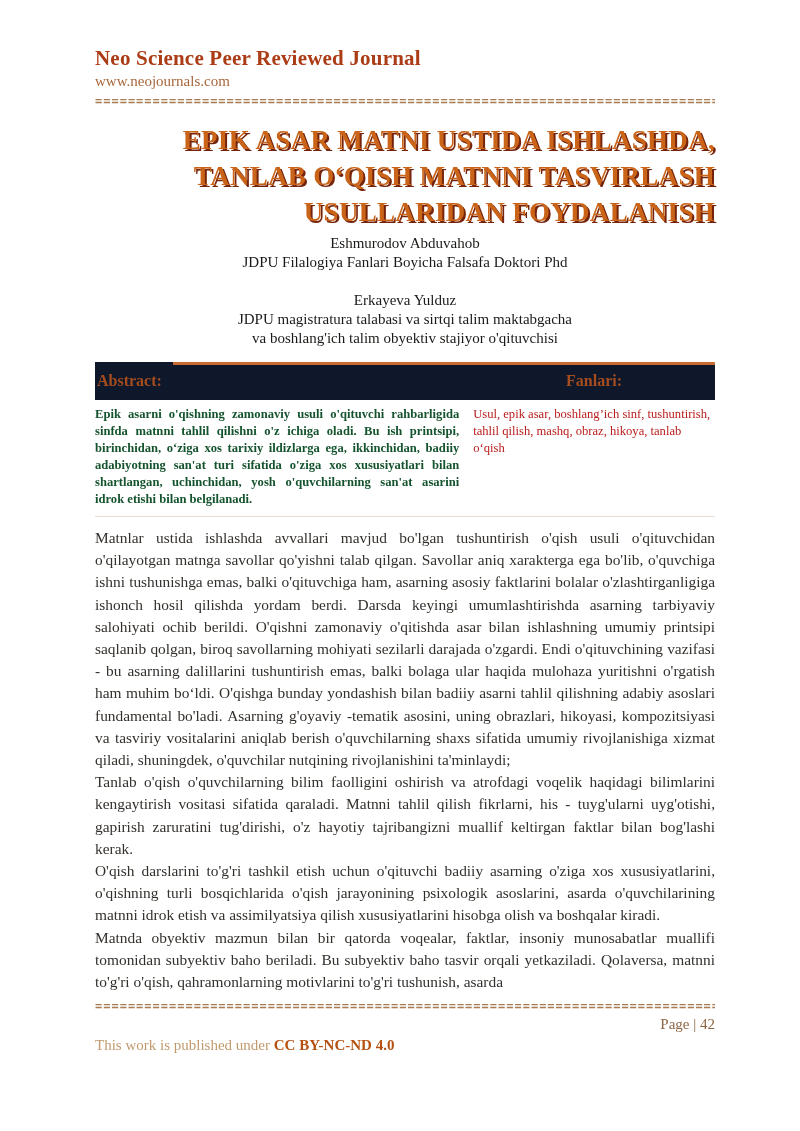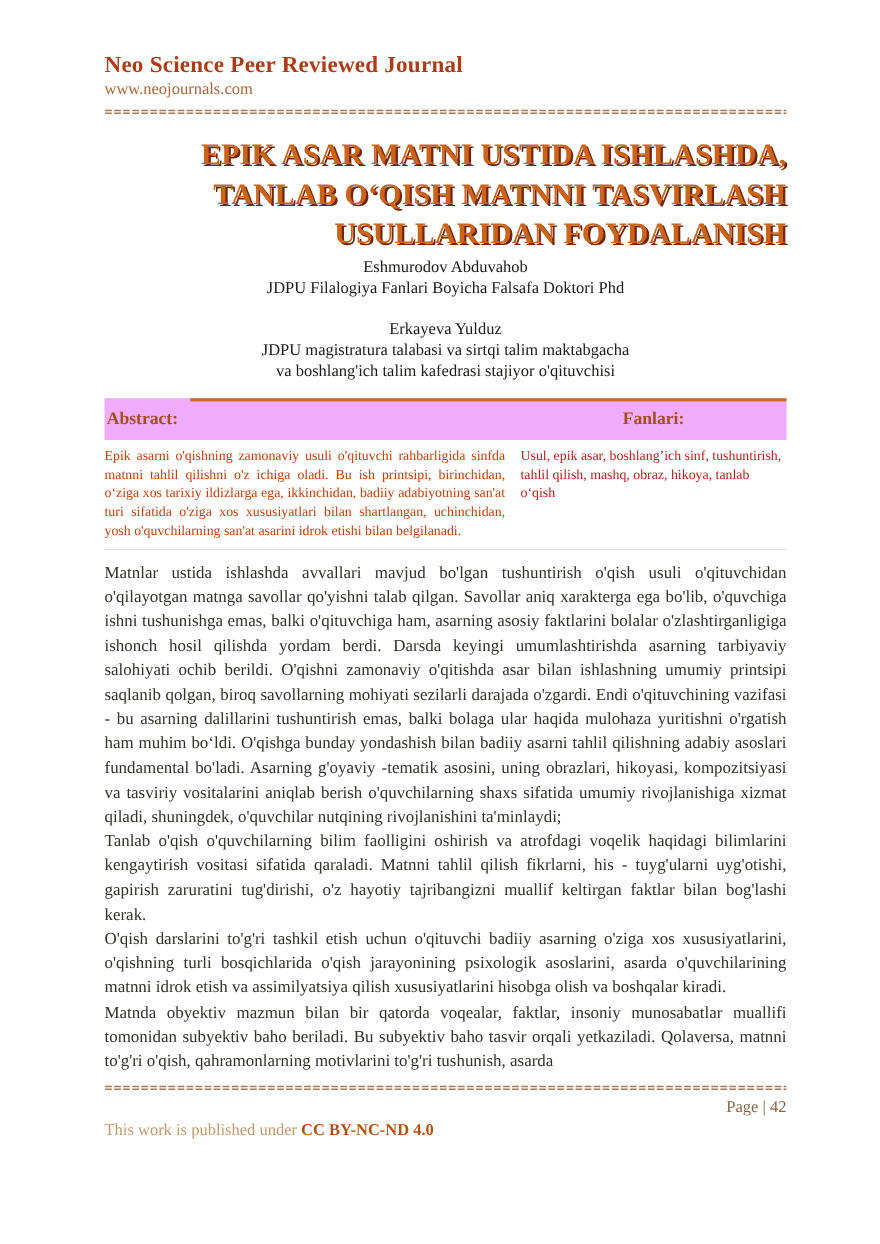--- a/index.html
+++ b/index.html
@@ -24,28 +24,28 @@
 
   
   .article-title { margin-top:14px; text-align:right; font-size:27px; font-weight:bold;
     color:#c96418; text-shadow:2px 2px 0 #75230c; line-height:36px; letter-spacing:0.3px; }
   .authors { text-align:center; font-size:15px; color:#1c1a18; line-height:19px; margin-top:4px; }
   .author-block { margin-top:0; }
   .author-block + .author-block { margin-top:19px; }
 
   
   .abstract-box { margin-top:14px; border-bottom:1px solid #e7ddd2; padding-bottom:8px; }
-  .ab-band { position:relative; background:#f0abfc; height:38px; display:flex; align-items:center; }
+  .ab-band { position:relative; background:#0f172a; height:38px; display:flex; align-items:center; }
   .ab-topline { position:absolute; top:0; left:78px; right:0; height:3px; background:#c96a33; }
   .ab-label { font-size:16px; font-weight:bold; color:#a54d1e; }
   .ab-band .ab-label.abstract { width:61%; padding-left:2px; }
   .ab-band .ab-label.keywords { width:39%; text-align:center; }
   .ab-cols { display:flex; margin-top:6px; }
   .ab-text { width:61%; padding-right:14px; font-size:12.6px; line-height:17px;
-    color:#c2410c; text-align:justify; }
+    color:#14532d; text-align:justify;font-weight:bold; }
   .kw-text { width:39%; font-size:12.6px; line-height:17px; color:#b91c1c; }
 
   
   .body-text { margin-top:10px; font-size:15.4px; line-height:22.2px; color:#33302c; text-align:justify; }
   .body-text p { margin:0; }
 
   
   .footer { margin-top:6px; }
   .page-num { text-align:right; font-size:15px; color:#8d6543; margin-top:3px; }
   .license { font-size:15px; color:#c09a6e; margin-top:4px; }
@@ -67,21 +67,21 @@
   </div>
 
   <div class="authors">
     <div class="author-block">
       <div>Eshmurodov Abduvahob</div>
       <div>JDPU Filalogiya Fanlari Boyicha Falsafa Doktori Phd</div>
     </div>
     <div class="author-block">
       <div>Erkayeva Yulduz</div>
       <div>JDPU magistratura talabasi va sirtqi talim maktabgacha</div>
-      <div>va boshlang'ich talim kafedrasi stajiyor o'qituvchisi</div>
+      <div>va boshlang'ich talim obyektiv stajiyor o'qituvchisi</div>
     </div>
   </div>
 
   <div class="abstract-box">
     <div class="ab-band">
       <div class="ab-topline"></div>
       <span class="ab-label abstract">Abstract:</span>
       <span class="ab-label keywords">Fanlari:</span>
     </div>
     <div class="ab-cols">

